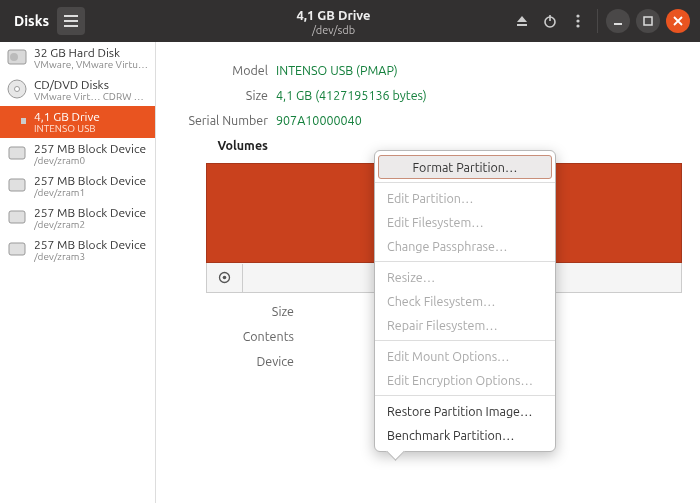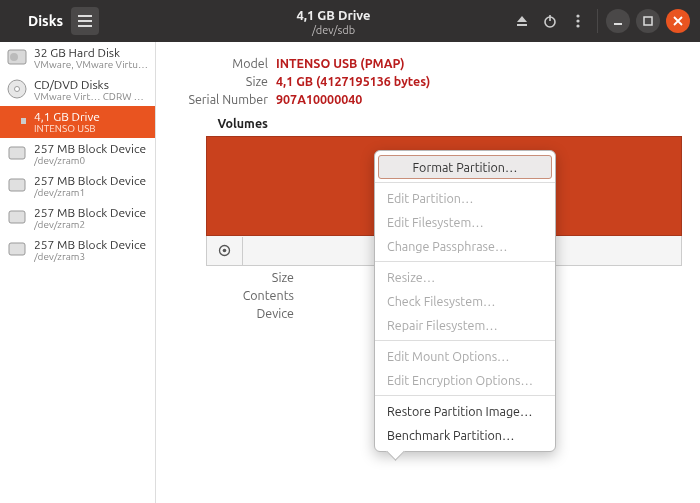--- a/index.html
+++ b/index.html
@@ -1,41 +1,41 @@
 <!DOCTYPE html>
 <html><head>
 <meta charset="utf-8">
 <style>
   * { box-sizing: border-box; margin: 0; padding: 0; }
   html, body { width: 700px; height: 503px; font-family: Ubuntu, "Segoe UI", sans-serif; font-size: 13px; background:#fff; color:#333; overflow:hidden;}
   .headerbar { height: 42px; background:#323030; color:#efefef; display:flex; align-items:center; }
-  .hb-left { display:flex; align-items:center; gap:8px; padding-left:28px; width: 156px; }
+  .hb-left { display:flex; align-items:center; gap:8px; padding-left:14px; width: 156px; }
   .hb-title { font-weight:600; font-size:14px; color:#fff; }
   .hb-btn { width:28px; height:28px; background:#4a4848; border-radius:4px; display:flex; align-items:center; justify-content:center; color:#e8e8e8; cursor:pointer;}
   .hb-center { flex:1; text-align:center; line-height:1.2; padding-top:3px;}
   .hb-center .t1 { font-weight:600; font-size:13px;}
   .hb-center .t2 { font-size:11px; color:#bdbaba;}
   .hb-right { display:flex; align-items:center; gap:6px; padding-right:10px;}
   .hb-circle { width:24px; height:24px; border-radius:50%; background:#4a4848; display:flex; align-items:center; justify-content:center; color:#ddd; cursor:pointer;}
   .hb-close { background:#e95420; color:#fff;}
   .hb-sep { width:1px; height:24px; background:#4a4848; margin:0 2px;}
   .hb-ico { width:22px; height:22px; display:flex; align-items:center; justify-content:center; color:#ccc; cursor:pointer;}
   .main { display:flex; height:calc(503px - 42px); }
   .sidebar { width:156px; border-right:1px solid #ddd; background:#fff; overflow:hidden;}
   .dev { display:flex; align-items:flex-start; gap:6px; padding:4px 6px; cursor:pointer;}
   .dev.selected { background:#e95420; color:#fff;}
   .dev .icon { width:22px; height:22px; flex-shrink:0;}
   .dev .txt { overflow:hidden; }
   .dev .name { font-size:12px; white-space:nowrap; overflow:hidden; text-overflow:ellipsis;}
   .dev .sub { font-size:10px; color:#888; white-space:nowrap; overflow:hidden; text-overflow:ellipsis;}
   .dev.selected .sub { color:#ffe1d4;}
   .content { flex:1; padding:10px 18px 0 0; position:relative;}
-  .kv { display:flex; margin:4px 0; font-size:12.5px;}
+  .kv { display:flex; margin:11px 0; font-size:12.5px;}
   .kv .k { width:120px; text-align:right; color:#666; padding-right:8px;}
-  .kv .v { color:#b91c1c; font-weight:700;}
+  .kv .v { color:#15803d; font-weight:400;}
   .kv.h .k { font-weight:700; color:#222;}
   .volbox { margin-left:50px; margin-top:6px;}
   .part { background:#c9411d; height:100px; border:1px solid #a7361a; display:flex; align-items:center; justify-content:center; color:#f7c8b4; font-size:11px; position:relative;}
   .toolbar { height:30px; border:1px solid #ccc; border-top:none; background:#f5f5f5; display:flex; align-items:center;}
   .tbtn { width:36px; height:28px; border-right:1px solid #ccc; display:flex; align-items:center; justify-content:center; cursor:pointer;}
   .below .kv .k { width:96px;}
   
   .menu { position:absolute; left:218px; top:108px; width:182px; background:#fff; border:1px solid #b8b8b8; border-radius:6px; box-shadow:0 4px 14px rgba(0,0,0,.25); padding:4px 0; z-index:10;}
   .menu::before { content:""; position:absolute; left:14px; bottom:-7px; width:12px; height:12px; background:#fff; border-right:1px solid #b8b8b8; border-bottom:1px solid #b8b8b8; transform:rotate(45deg);}
   .mi { padding:5px 12px; font-size:12.5px; color:#333; cursor:pointer;}

